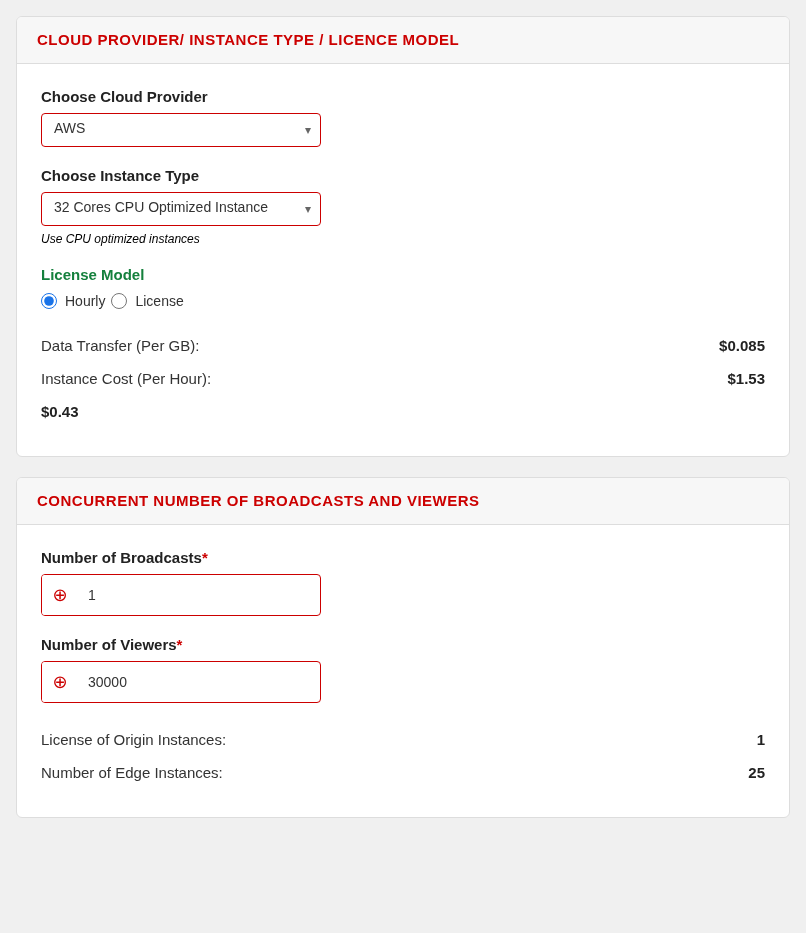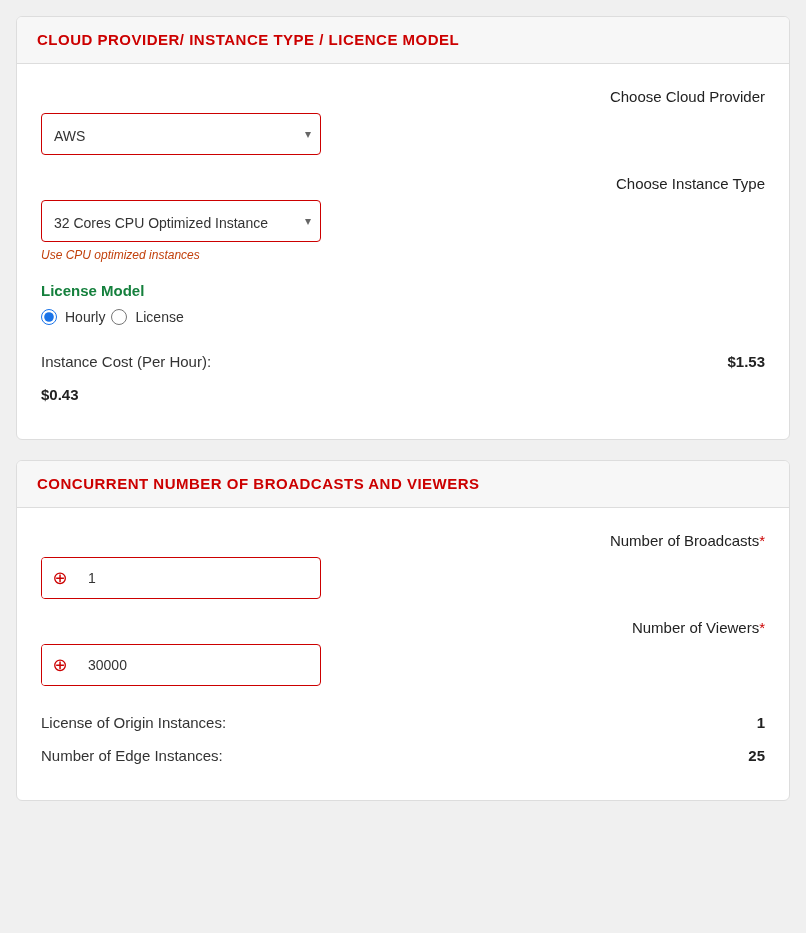--- a/index.html
+++ b/index.html
@@ -42,36 +42,35 @@
     .card-body {
       padding: 24px 24px 28px 24px;
     }
 
     .form-group {
       margin-bottom: 20px;
     }
 
     .form-label {
       display: block;
-      font-weight: normal;
+      font-weight: bold;
       font-size: 15px;
       color: #222;
       margin-bottom: 8px;
-      text-align: right;
     }
 
     .form-select-wrapper {
       position: relative;
       display: inline-block;
       width: 280px;
     }
 
     .form-select {
       width: 100%;
-      padding: 14px 36px 10px 12px;
+      padding: 6px 36px 10px 12px;
       border: 1px solid #cc0000;
       border-radius: 4px;
       font-size: 14px;
       color: #333;
       background: #fff;
       appearance: none;
       -webkit-appearance: none;
       cursor: pointer;
     }
 
@@ -80,21 +79,21 @@
       right: 10px;
       top: 50%;
       transform: translateY(-50%);
       pointer-events: none;
       color: #666;
       font-size: 12px;
     }
 
     .hint-text {
       font-size: 12px;
-      color: #c2410c;
+      color: #000000;
       margin-top: 6px;
       font-style: italic;
     }
 
     .license-section {
       margin-bottom: 20px;
     }
 
     .license-label {
       display: block;
@@ -226,20 +225,24 @@
         </label>
         <label class="radio-item">
           <input type="radio" name="license" style="">
           <span>License</span>
         </label>
       </div>
     </div>
 
     <div>
       <div class="cost-row">
+        <span>Data Transfer (Per GB):</span>
+        <span class="cost-value">$0.085</span>
+      </div>
+      <div class="cost-row">
         <span>Instance Cost (Per Hour):</span>
         <span class="cost-value">$1.53</span>
       </div>
       <div class="cost-row">
         <span class="cost-value">$0.43</span>
       </div>
     </div>
 
   </div>
 </div>

